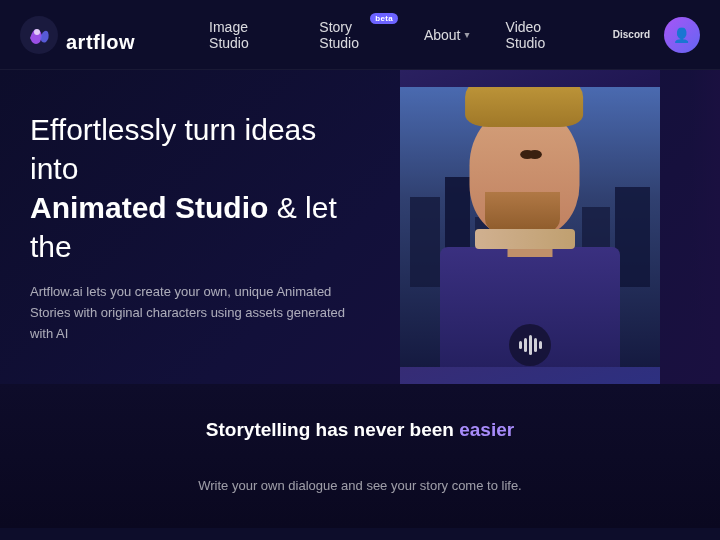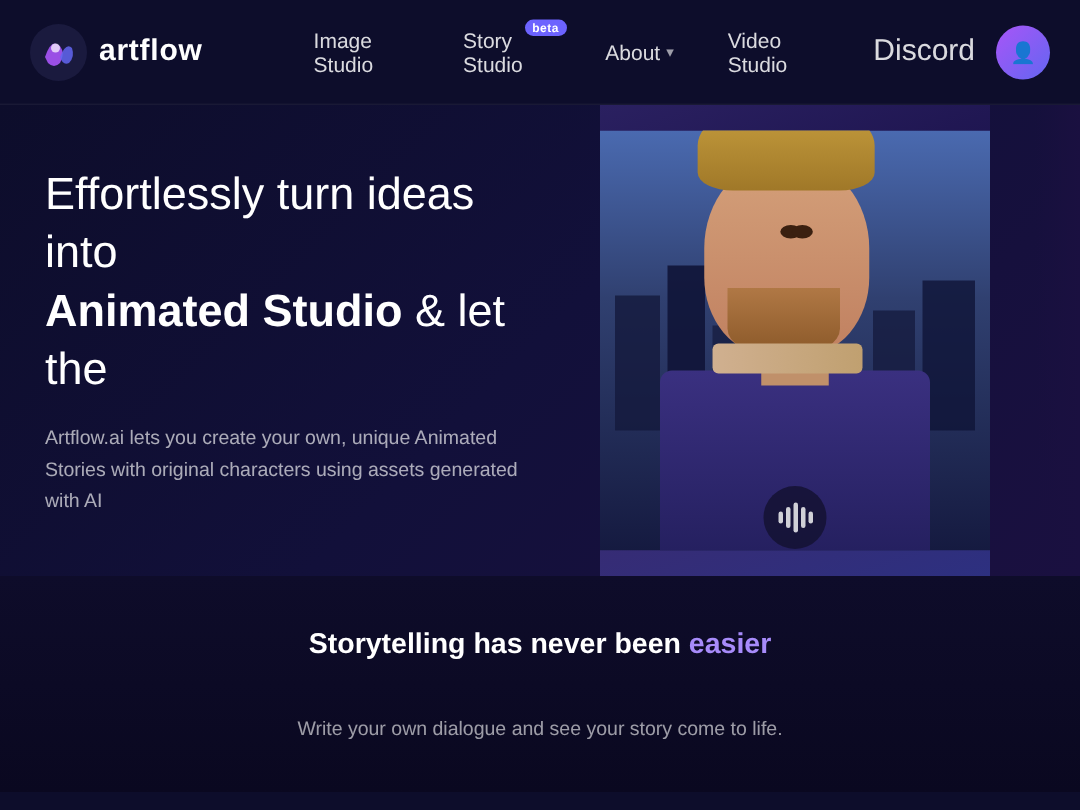--- a/index.html
+++ b/index.html
@@ -18,21 +18,21 @@
       align-items: center;
       background: #0d0d2b;
       height: 70px;
       padding: 0 20px;
       position: relative;
       z-index: 10;
       border-bottom: 1px solid rgba(255,255,255,0.05);
     }
     .logo-area {
       display: flex;
-      align-items: center;
+      align-items: flex-end;
       gap: 8px;
       margin-right: 60px;
     }
     .logo-icon {
       width: 38px;
       height: 38px;
     }
     .logo-text {
       font-size: 20px;
       font-weight: 600;
@@ -70,23 +70,24 @@
       display: flex;
       align-items: center;
       gap: 4px;
     }
     .chevron-down {
       font-size: 10px;
       opacity: 0.7;
     }
     .nav-discord {
       color: rgba(255,255,255,0.85);
-      font-size: 20px;
+      font-size: 10px;
       cursor: pointer;
       padding: 8px 14px;
+      font-weight: bold;
     }
     .nav-right {
       margin-left: auto;
     }
     .nav-avatar {
       width: 36px;
       height: 36px;
       border-radius: 50%;
       background: linear-gradient(135deg, #a855f7, #6366f1);
       display: flex;

